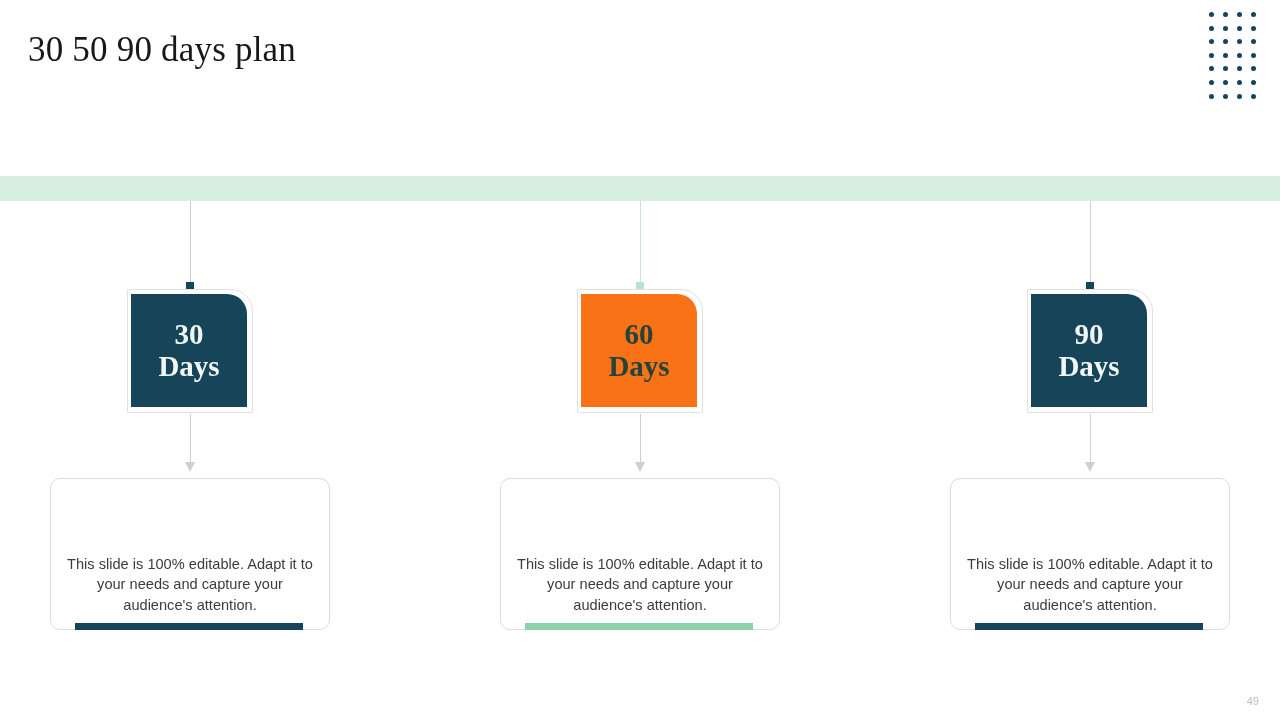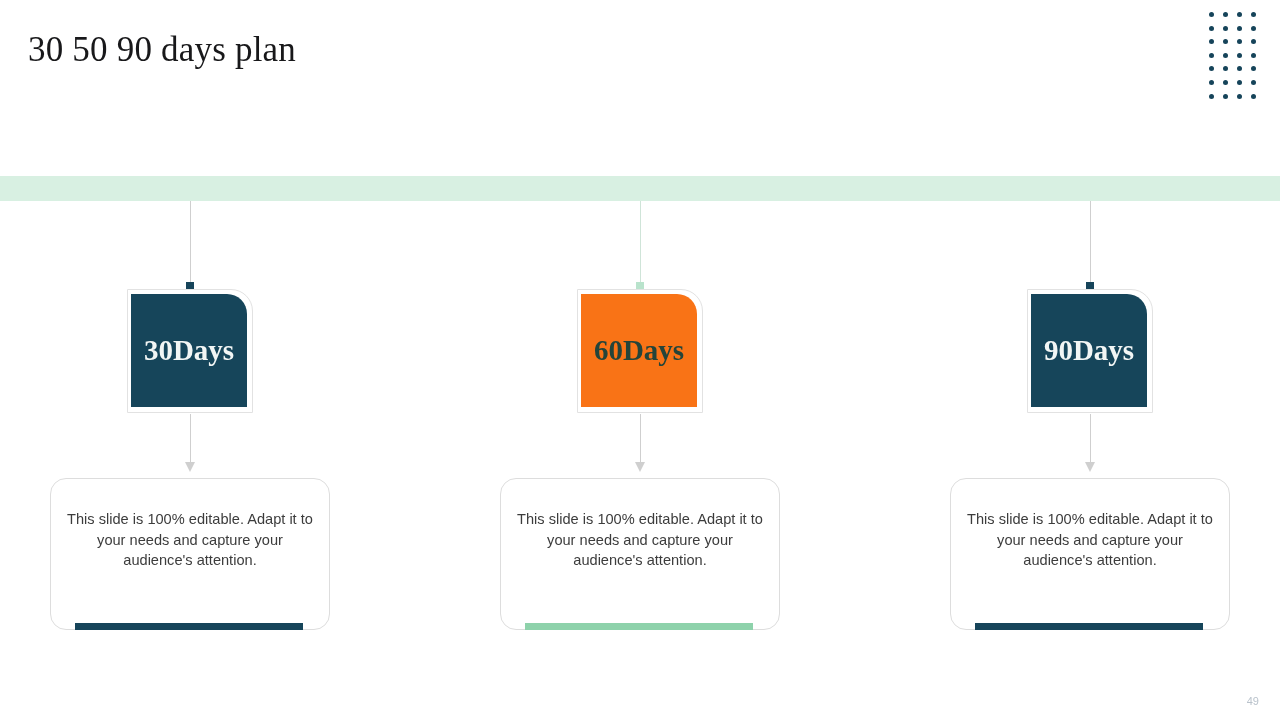--- a/index.html
+++ b/index.html
@@ -108,21 +108,21 @@
     background: #ffffff;
   }
   .badge-fill {
     position: absolute;
     left: 85px;
     top: 294px;
     width: 116px;
     height: 113px;
     border-top-right-radius: 20px;
     display: flex;
-    flex-direction: row;
+    flex-direction: column;
     align-items: center;
     justify-content: center;
     font-family: "Liberation Serif", serif;
     font-weight: bold;
     line-height: 1.08;
   }
   .badge-fill.navy { background: #16455a; color: #f2f6f5; }
   .badge-fill.mint { background: #f97316; color: #24443a; }
   .badge-num  { font-size: 29px; }
   .badge-unit { font-size: 29px; }
@@ -155,25 +155,25 @@
   }
 
   
   .text-card {
     position: absolute;
     left: 4px;
     top: 478px;
     width: 280px;
     height: 152px;
     border: 1px solid #dddddd;
-    border-radius: 16px;
+    border-radius: 10px;
     box-sizing: border-box;
     background: #ffffff;
     display: flex;
-    align-items: center;
+    align-items: flex-end;
     justify-content: center;
   }
   .text-card p {
     margin: 0;
     width: 252px;
     text-align: center;
     font-size: 14.6px;
     line-height: 20.5px;
     color: #3c3c3c;
     transform: translateY(-14px);

